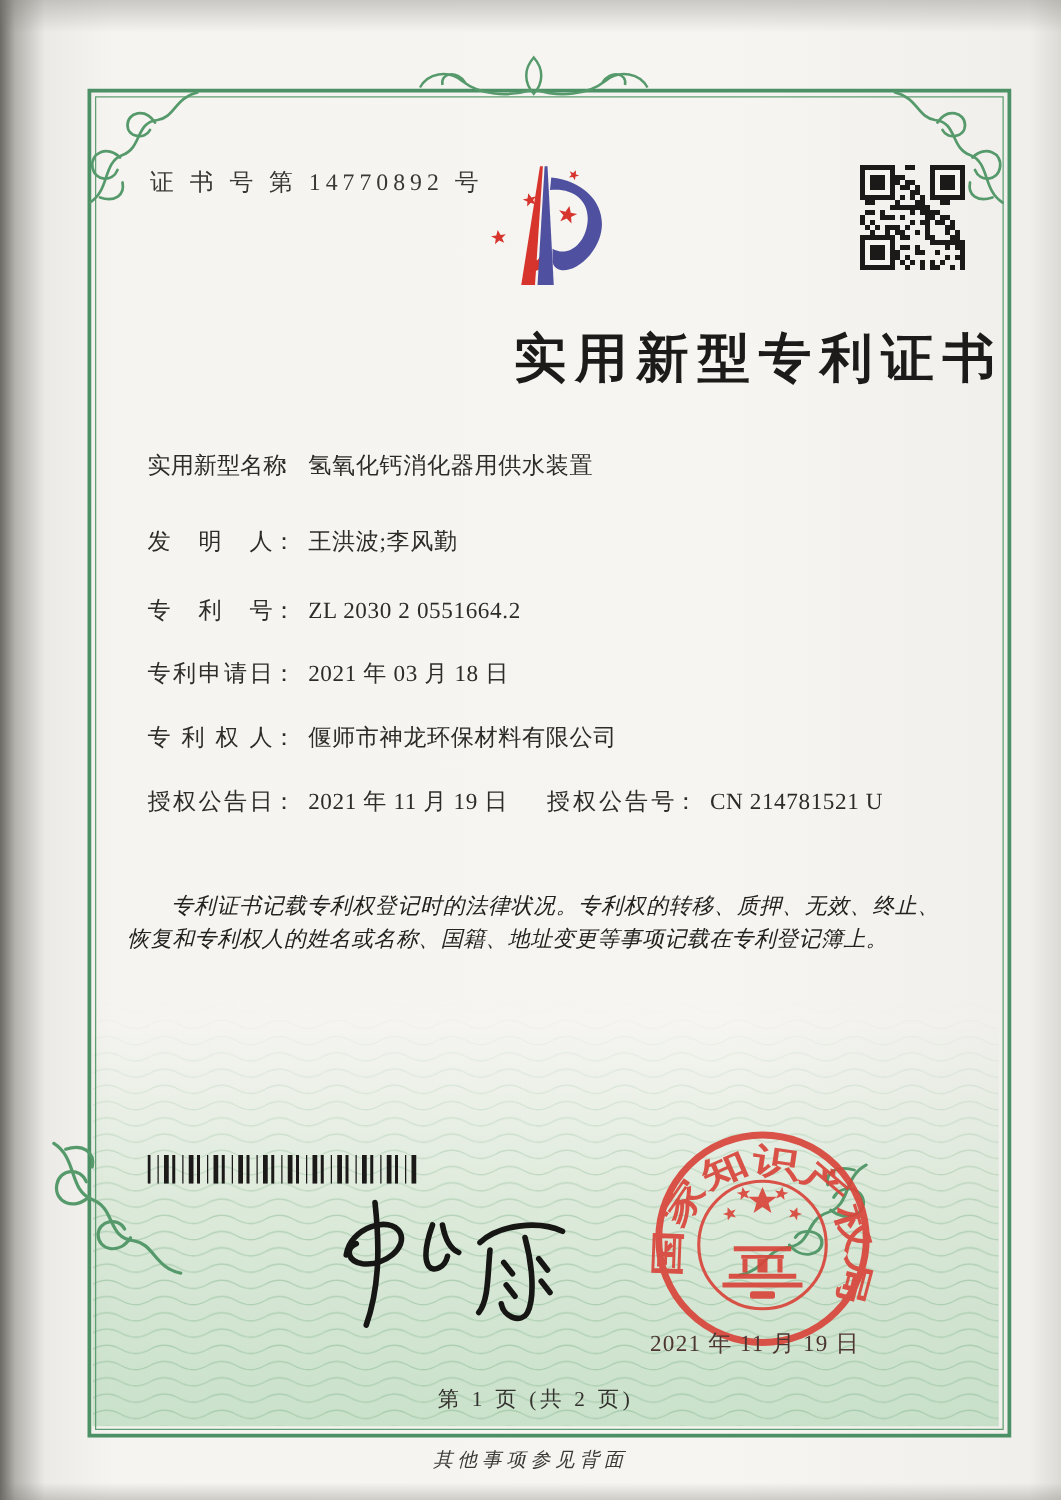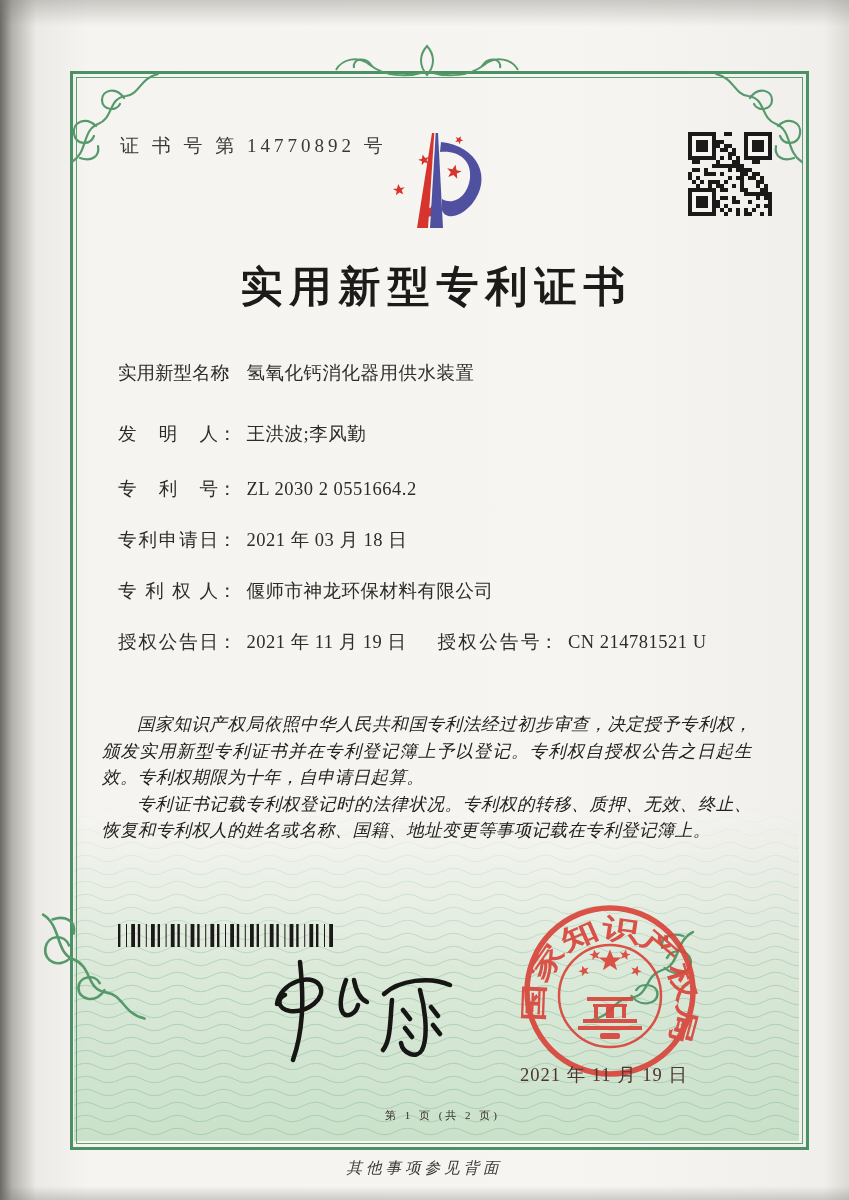--- a/index.html
+++ b/index.html
@@ -19,21 +19,21 @@
   .waves{position:absolute;left:74px;top:800px;width:725px;height:341px;opacity:.55;pointer-events:none;
     -webkit-mask-image:linear-gradient(180deg,transparent,black 55%);mask-image:linear-gradient(180deg,transparent,black 55%);}
 
   .ornament{position:absolute;pointer-events:none;}
   .ornament svg{display:block;}
 
   .certnum{position:absolute;left:120px;top:133px;font-size:19px;letter-spacing:4px;color:#3a3836;}
   .logo{position:absolute;left:362px;top:120px;width:185px;height:128px;}
   .qr{position:absolute;left:688px;top:132px;width:84px;height:84px;}
 
-  .title{position:absolute;left:70px;top:259px;width:733px;text-align:center;
+  .title{position:absolute;left:70px;top:259px;width:733px;text-align:right;
     font-size:42px;font-weight:bold;letter-spacing:7px;color:#1c1b1a;}
 
   .fields{position:absolute;left:118px;top:362px;width:640px;font-size:18.5px;color:#2e2c2a;}
   .frow{margin-bottom:29px;line-height:22px;white-space:nowrap;}
   .frow.first{margin-bottom:39px;}
   .frow.second{margin-bottom:33px;}
   .flabel{display:inline-block;width:100px;text-align:justify;text-align-last:justify;vertical-align:top;}
   .fcolon{display:inline-block;margin-right:10px;}
   .fvalue{letter-spacing:.5px;}
   .grant-pair2{margin-left:31px;}
@@ -42,21 +42,21 @@
     text-align:justify;color:#24221f;font-style:italic;letter-spacing:.4px;}
   .paras p{margin:0;text-indent:2em;}
 
   .barcode{position:absolute;left:118px;top:924px;width:220px;height:23px;}
   .director{position:absolute;left:118px;top:984px;font-size:19.5px;line-height:34px;color:#2b2926;letter-spacing:6px;}
   .sig{position:absolute;left:232px;top:950px;width:240px;height:118px;}
 
   .seal{position:absolute;left:520px;top:901px;width:180px;height:180px;opacity:.92;}
   .seal-date{position:absolute;left:520px;top:1062px;width:190px;font-size:18.5px;color:#4d3531;letter-spacing:1px;}
 
-  .pagenum{position:absolute;left:76px;top:1108px;width:733px;text-align:center;font-size:11px;letter-spacing:3px;color:#33312e;}
+  .pagenum{position:absolute;left:62px;top:1108px;width:733px;text-align:center;font-size:17px;letter-spacing:3px;color:#33312e;}
   .backnote{position:absolute;left:0;top:1158px;width:849px;text-align:center;font-size:15.5px;
     font-style:italic;letter-spacing:4px;color:#3c3a36;}
 </style>
 </head>
 <body>
 
 <div class="page">
 
   <div class="tint"></div>
   <svg class="waves" width="725" height="341">
@@ -274,21 +274,20 @@
     </div>
     <div class="frow">
       <span class="flabel">专利权人</span><span class="fcolon">：</span><span class="fvalue">偃师市神龙环保材料有限公司</span>
     </div>
     <div class="frow">
       <span class="flabel">授权公告日</span><span class="fcolon">：</span><span class="fvalue">2021 年 11 月 19 日</span><span class="grant-pair2"><span class="flabel" style="width:102px">授权公告号</span><span class="fcolon">：</span><span class="fvalue">CN 214781521 U</span></span>
     </div>
   </div>
 
   <div class="paras">
-    <p>国家知识产权局依照中华人民共和国专利法经过初步审查，决定授予专利权，颁发实用新型专利证书并在专利登记簿上予以登记。专利权自授权公告之日起生效。专利权期限为十年，自申请日起算。</p>
     <p>专利证书记载专利权登记时的法律状况。专利权的转移、质押、无效、终止、恢复和专利权人的姓名或名称、国籍、地址变更等事项记载在专利登记簿上。</p>
   </div>
 
   <svg class="barcode" viewBox="0 0 220 23" preserveAspectRatio="none">
       <rect x="0" y="0" width="2.4" height="23" fill="#1b1a18"></rect>
       <rect x="8" y="0" width="1" height="23" fill="#1b1a18"></rect>
       <rect x="13.2" y="0" width="3.8" height="23" fill="#1b1a18"></rect>
       <rect x="19.799999999999997" y="0" width="2.4" height="23" fill="#1b1a18"></rect>
       <rect x="27.799999999999997" y="0" width="1" height="23" fill="#1b1a18"></rect>
       <rect x="32.99999999999999" y="0" width="3.8" height="23" fill="#1b1a18"></rect>

